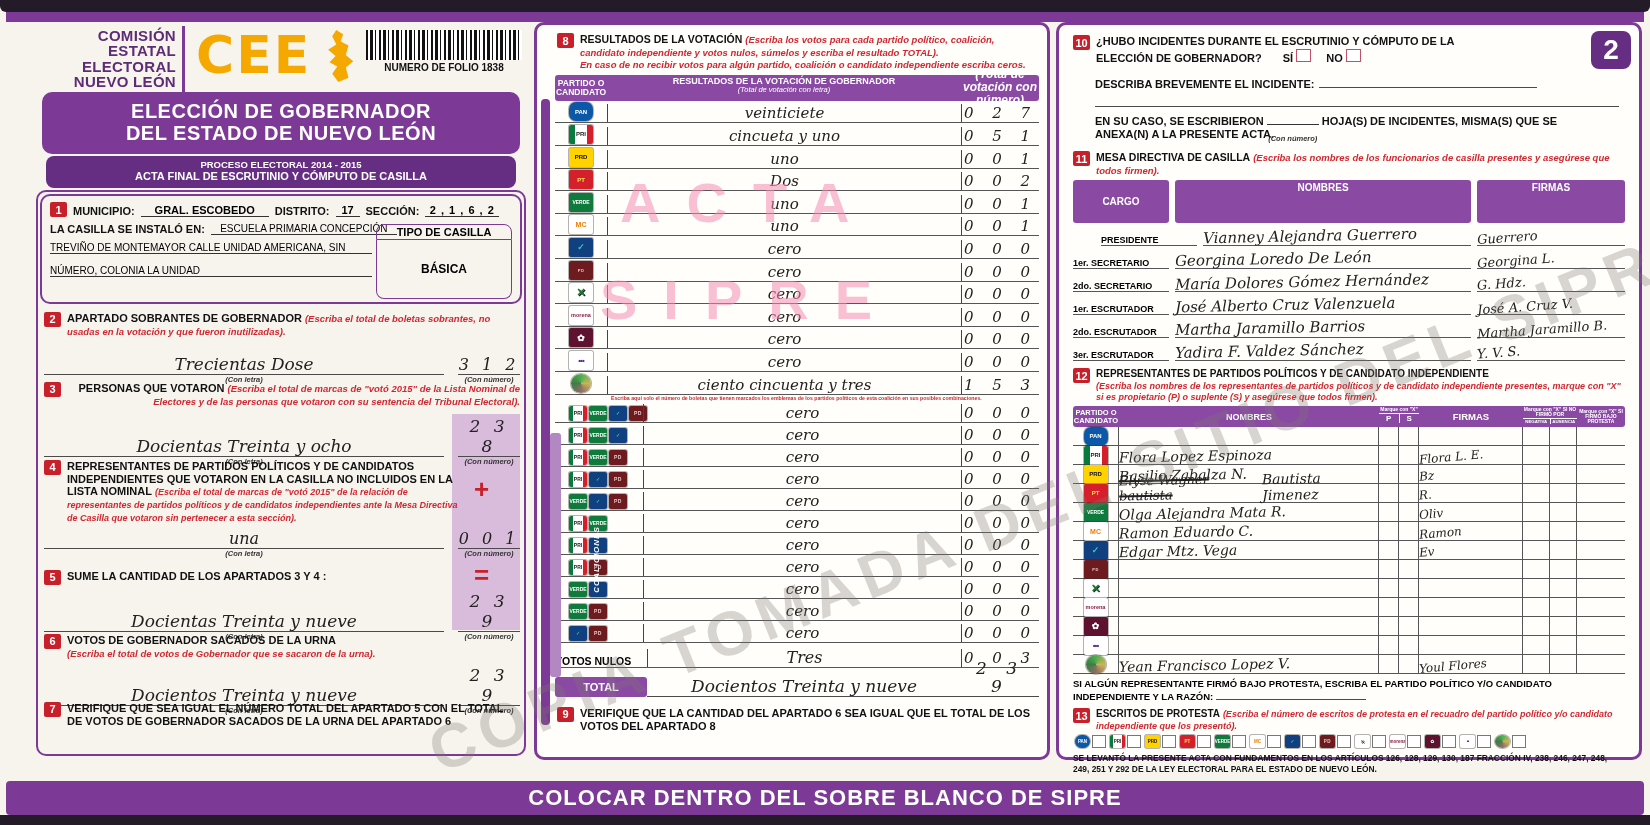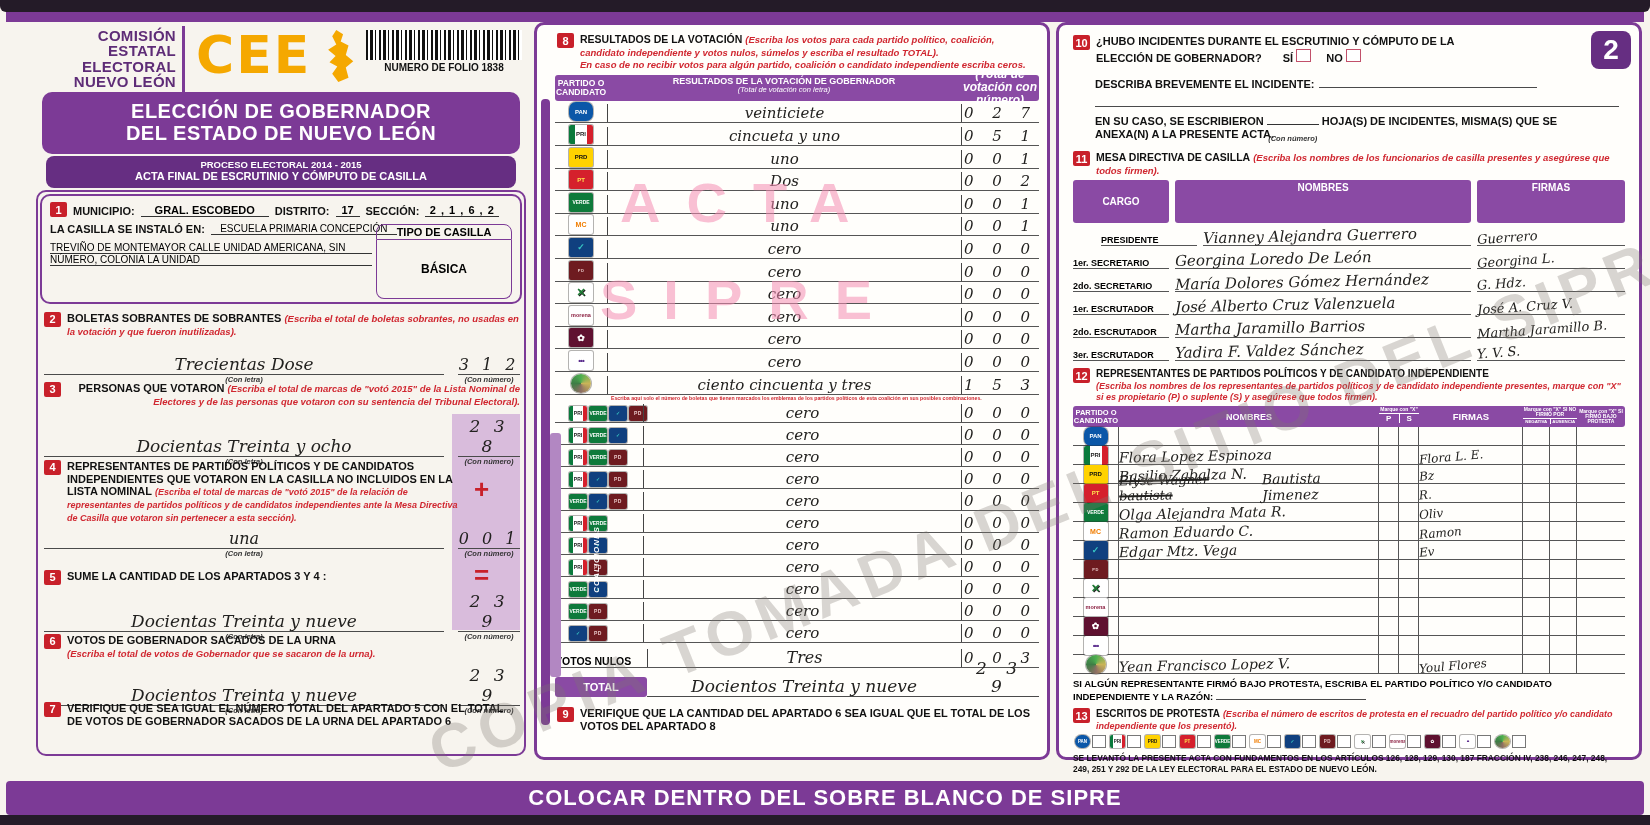--- a/index.html
+++ b/index.html
@@ -141,38 +141,38 @@
         <span class="blk">SECCIÓN:</span>
         <span class="fieldval" style="width:74px;letter-spacing:1px;">2 , 1 , 6 , 2</span>
       </div>
       <div class="s1row" style="margin-top:6px;">
         <span class="blk" style="font-size:11px;">LA CASILLA SE INSTALÓ EN:</span>
         <span class="fieldval" style="width:186px;font-size:10px;font-weight:normal;">ESCUELA PRIMARIA CONCEPCIÓN</span>
       </div>
       <div class="s1row" style="margin-top:7px;">
         <span class="fieldval" style="width:322px;font-size:10px;font-weight:normal;text-align:left;">TREVIÑO DE MONTEMAYOR CALLE UNIDAD AMERICANA, SIN</span>
       </div>
-      <div class="s1row" style="margin-top:0;">
+      <div class="s1row" style="margin-top:11px;">
         <span class="fieldval" style="width:322px;font-size:10px;font-weight:normal;text-align:left;">NÚMERO, COLONIA LA UNIDAD</span>
       </div>
 
       <div class="abs" style="right:8px;top:28px;width:136px;">
         <div style="border:1.5px solid var(--purple);border-radius:8px 8px 0 0;text-align:center;font-weight:bold;font-size:11px;padding:1px 0;">TIPO DE CASILLA</div>
         <div style="border:1.5px solid var(--purple);border-radius:0 0 8px 8px;border-top:none;text-align:center;font-weight:bold;font-size:12px;padding:22px 0;">BÁSICA</div>
       </div>
     </div>
 
     <div class="lavpanel" style="left:422px;top:400px;width:68px;height:216px;"></div>
     <div class="abs opsym" style="left:444px;top:462px;">+</div>
     <div class="abs opsym" style="left:444px;top:548px;">=</div>
 
     <div class="abs leftsec" style="left:14px;top:298px;width:476px;">
       <div class="head">
         <span class="secnum">2</span>
-        <div style="flex:1;"><span class="blk">BOLETAS SOBRANTES DE SOBRANTES</span>
+        <div style="flex:1;"><span class="blk">APARTADO SOBRANTES DE GOBERNADOR</span>
           <span class="note" style="font-size:9.5px;">(Escriba el total de boletas sobrantes, no usadas en la votación y que fueron inutilizadas).</span></div>
       </div>
       <div style="display:flex;align-items:flex-end;margin-top:16px;">
         <div class="wline" style="flex:1;text-align:center;"><span class="hand" style="font-size:17px;">Trecientas Dose</span></div>
         <div class="wline" style="width:62px;text-align:center;margin-left:14px;"><span class="hand" style="font-size:16px;letter-spacing:4px;">3 1 2</span></div>
       </div>
       <div style="display:flex;">
         <div class="conlbl" style="flex:1;">(Con letra)</div>
         <div class="conlbl" style="width:62px;margin-left:14px;">(Con número)</div>
       </div>

